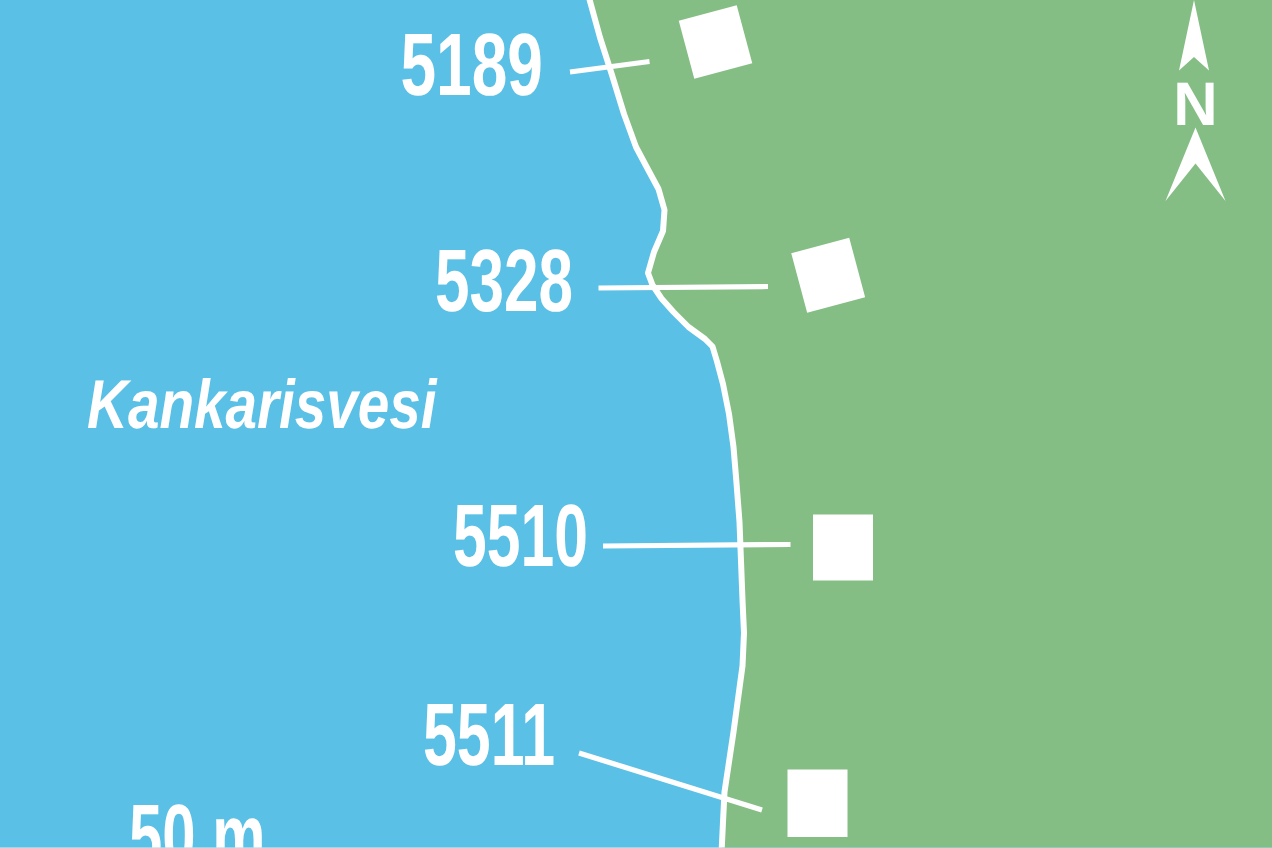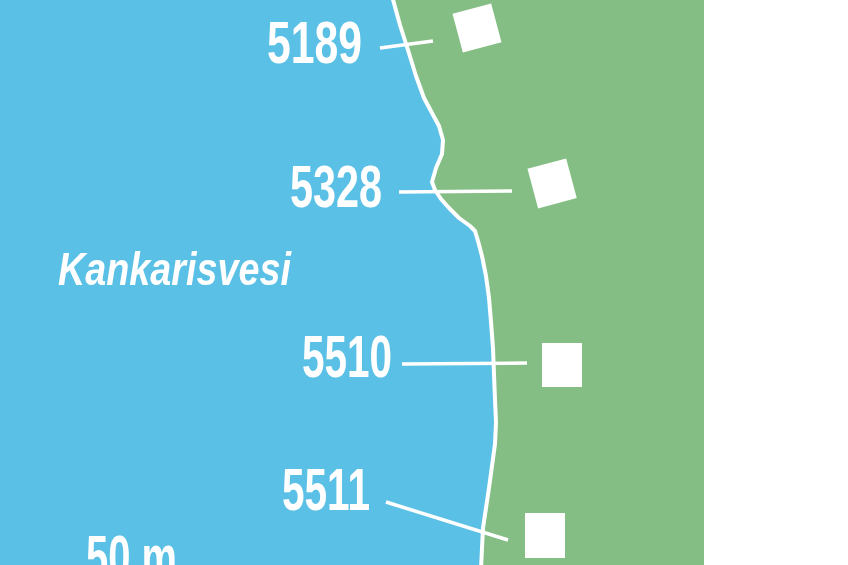--- a/index.html
+++ b/index.html
@@ -1,18 +1,18 @@
 <!DOCTYPE html>
 <html><head>
 <meta charset="utf-8">
 <style>
   html,body{margin:0;padding:0;background:#fff;}
   #map-root{
     position:relative;
-    width:704px;height:565px;
+    width:848px;height:565px;
     overflow:hidden;
     font-family:"Liberation Sans","DejaVu Sans",sans-serif;
     text-decoration:underline;
   }
   svg{display:block;}
   .num{
     font-family:"Liberation Sans","DejaVu Sans",sans-serif;
     font-weight:bold;
     font-size:59px;
     fill:#ffffff;

